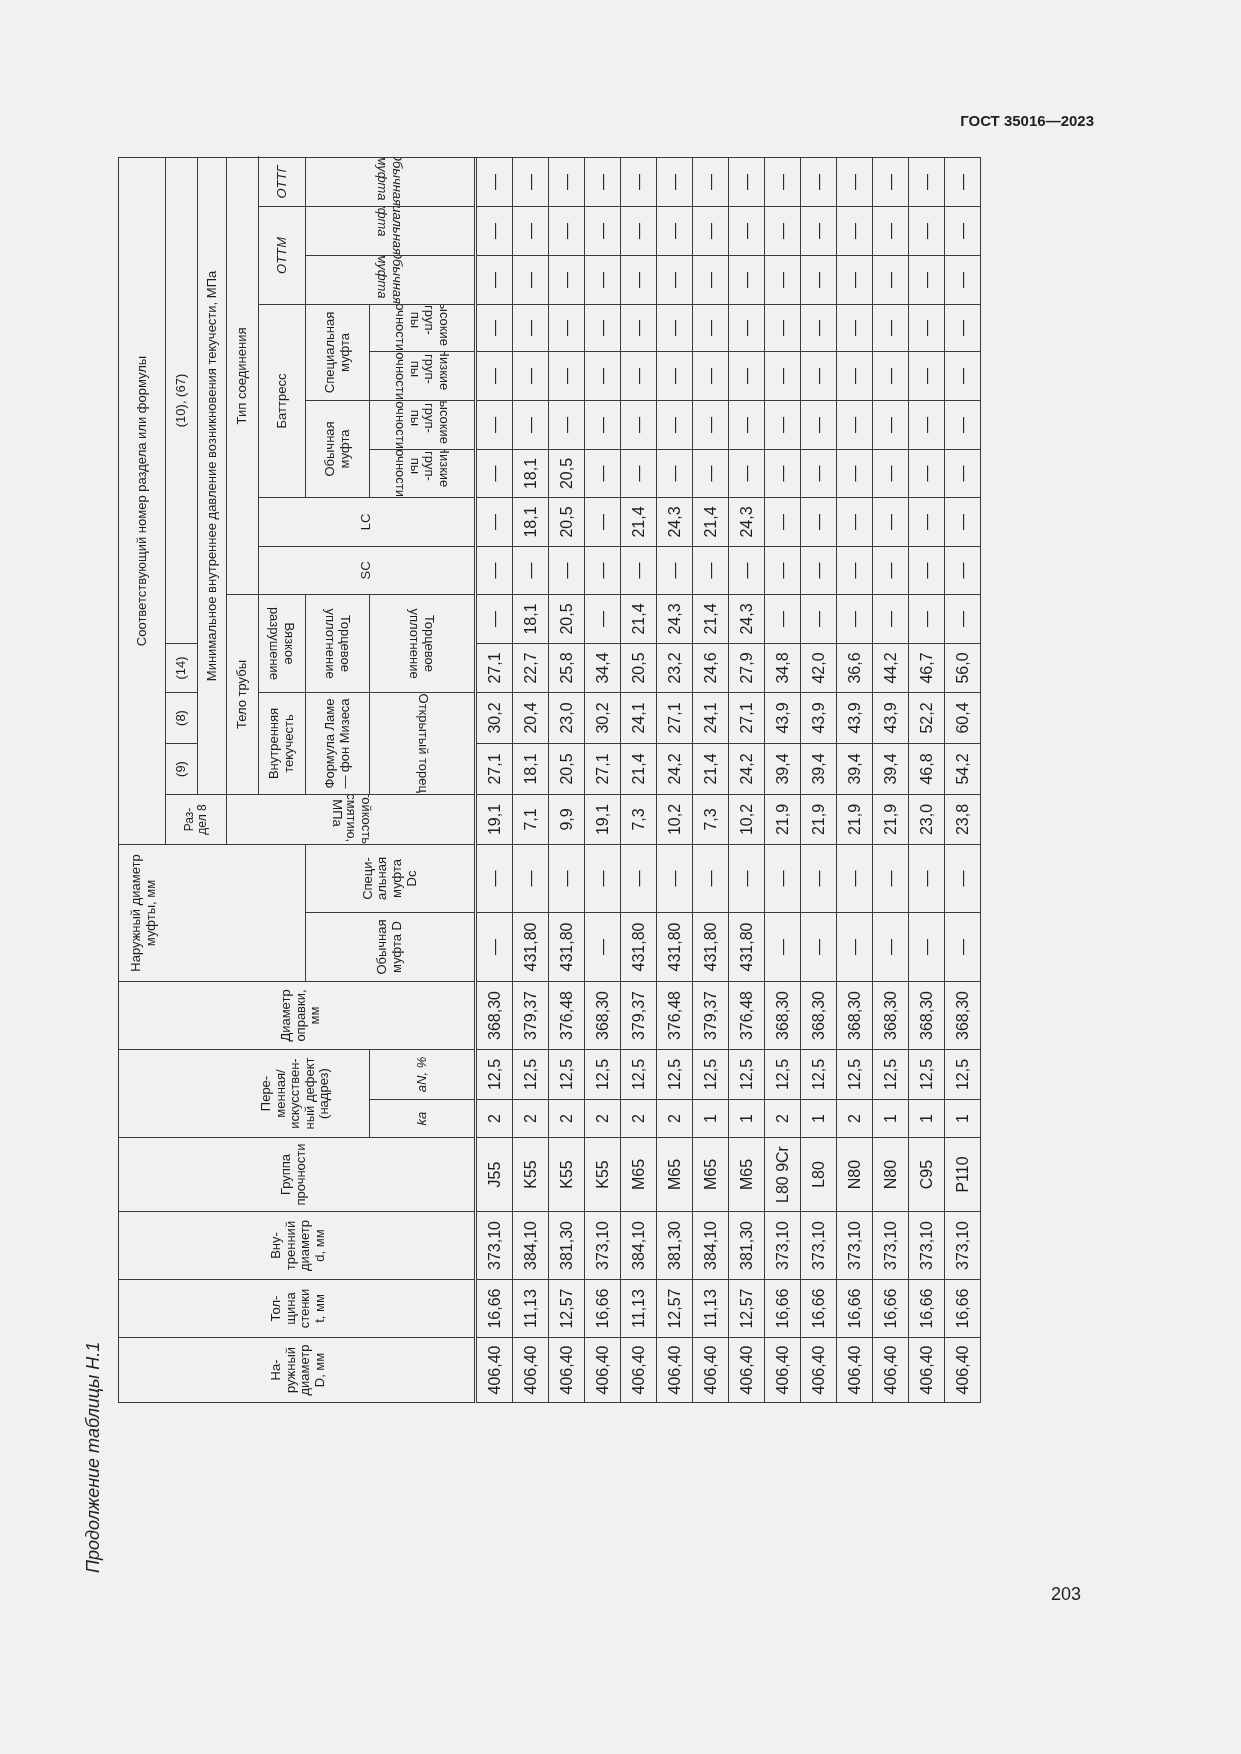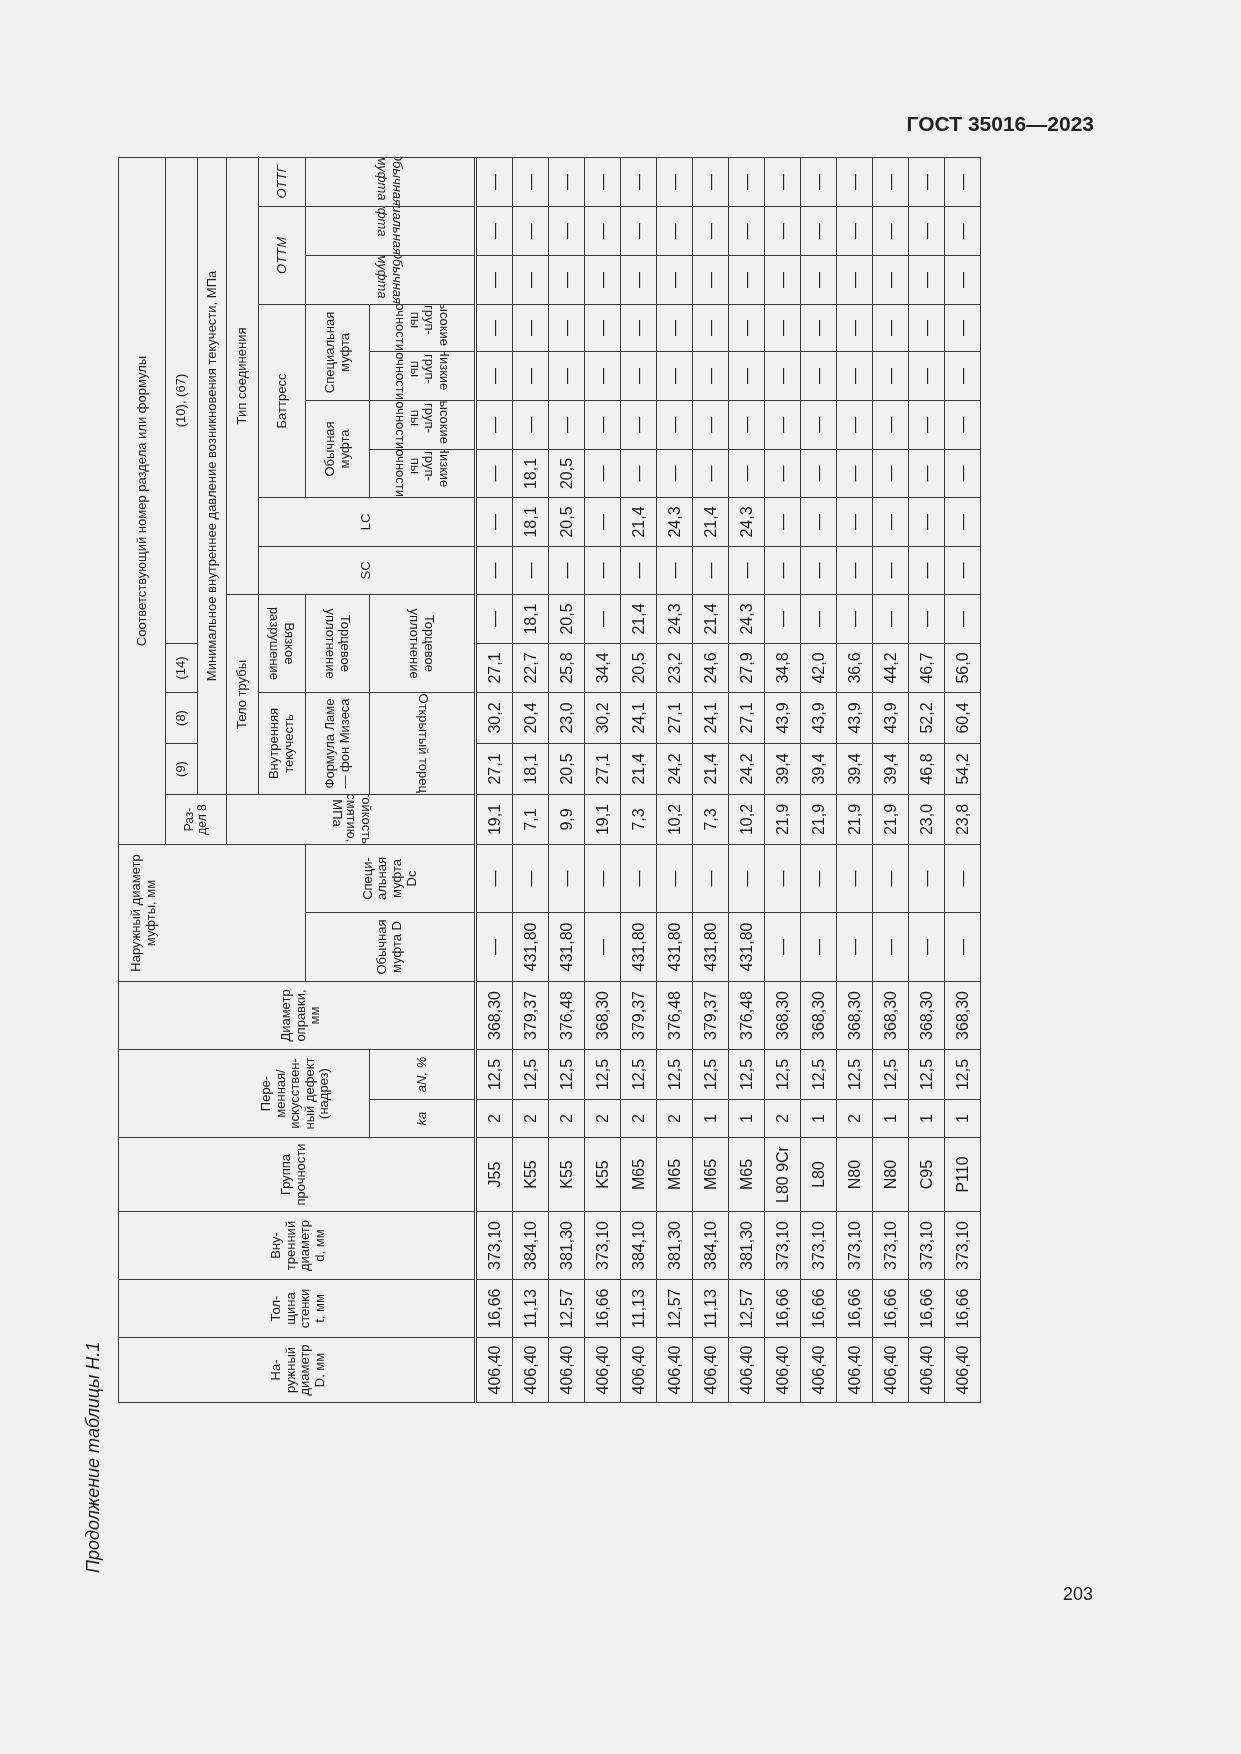--- a/index.html
+++ b/index.html
@@ -1,25 +1,25 @@
 <!DOCTYPE html>
 <html><head>
 <meta charset="utf-8">
 <style>
   html, body { margin:0; padding:0; }
   body {
     width:1241px; height:1754px; background:#f1f1f1; position:relative; overflow:hidden;
     font-family:"Liberation Sans", sans-serif; color:#1e1e1e;
   }
   .doc-code {
-    position:absolute; right:147px; top:112px; font-weight:bold; font-size:21px;
+    position:absolute; right:147px; top:112px; font-weight:bold; font-size:15px;
     color:#222;
   }
   .page-number {
-    position:absolute; right:148px; top:1584px; font-size:18px; color:#222;
+    position:absolute; right:160px; top:1584px; font-size:18px; color:#222;
   }
   .caption {
     position:absolute; left:83px; top:1573px; transform-origin:0 0; transform:rotate(-90deg);
     font-style:italic; font-size:18px; white-space:nowrap; color:#222;
   }
   
   .rot {
     position:absolute; left:118px; top:1403px; width:1245px; height:870px;
     transform-origin:0 0; transform:rotate(-90deg);
   }

